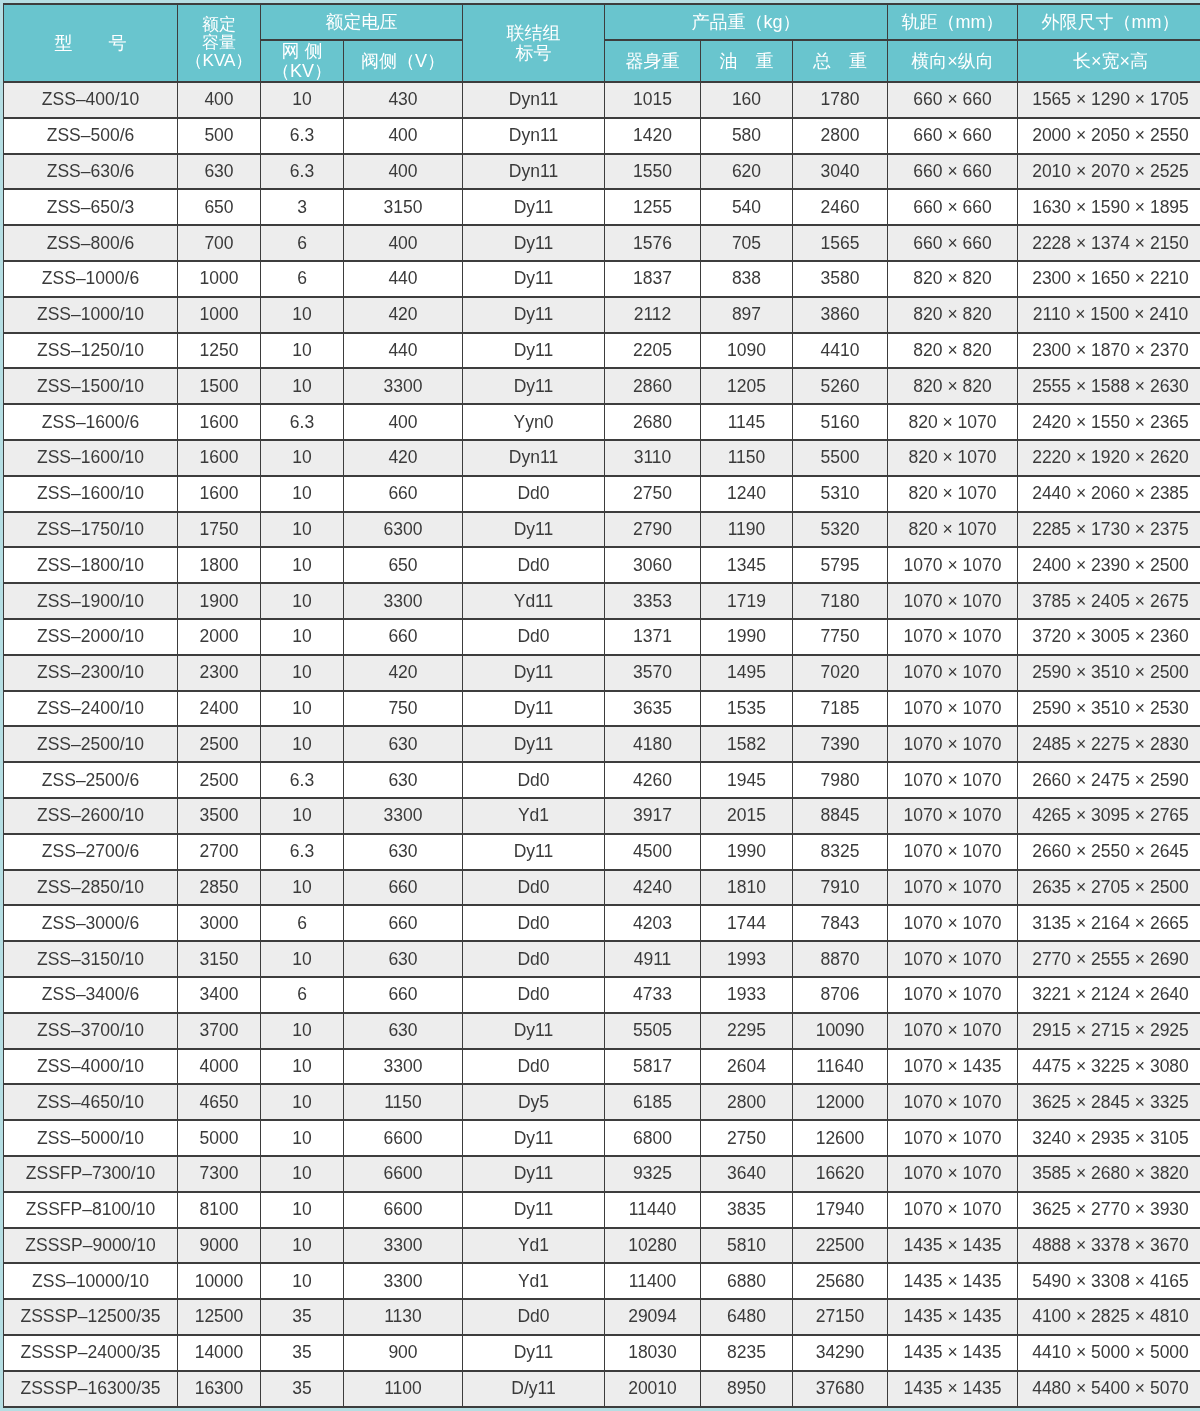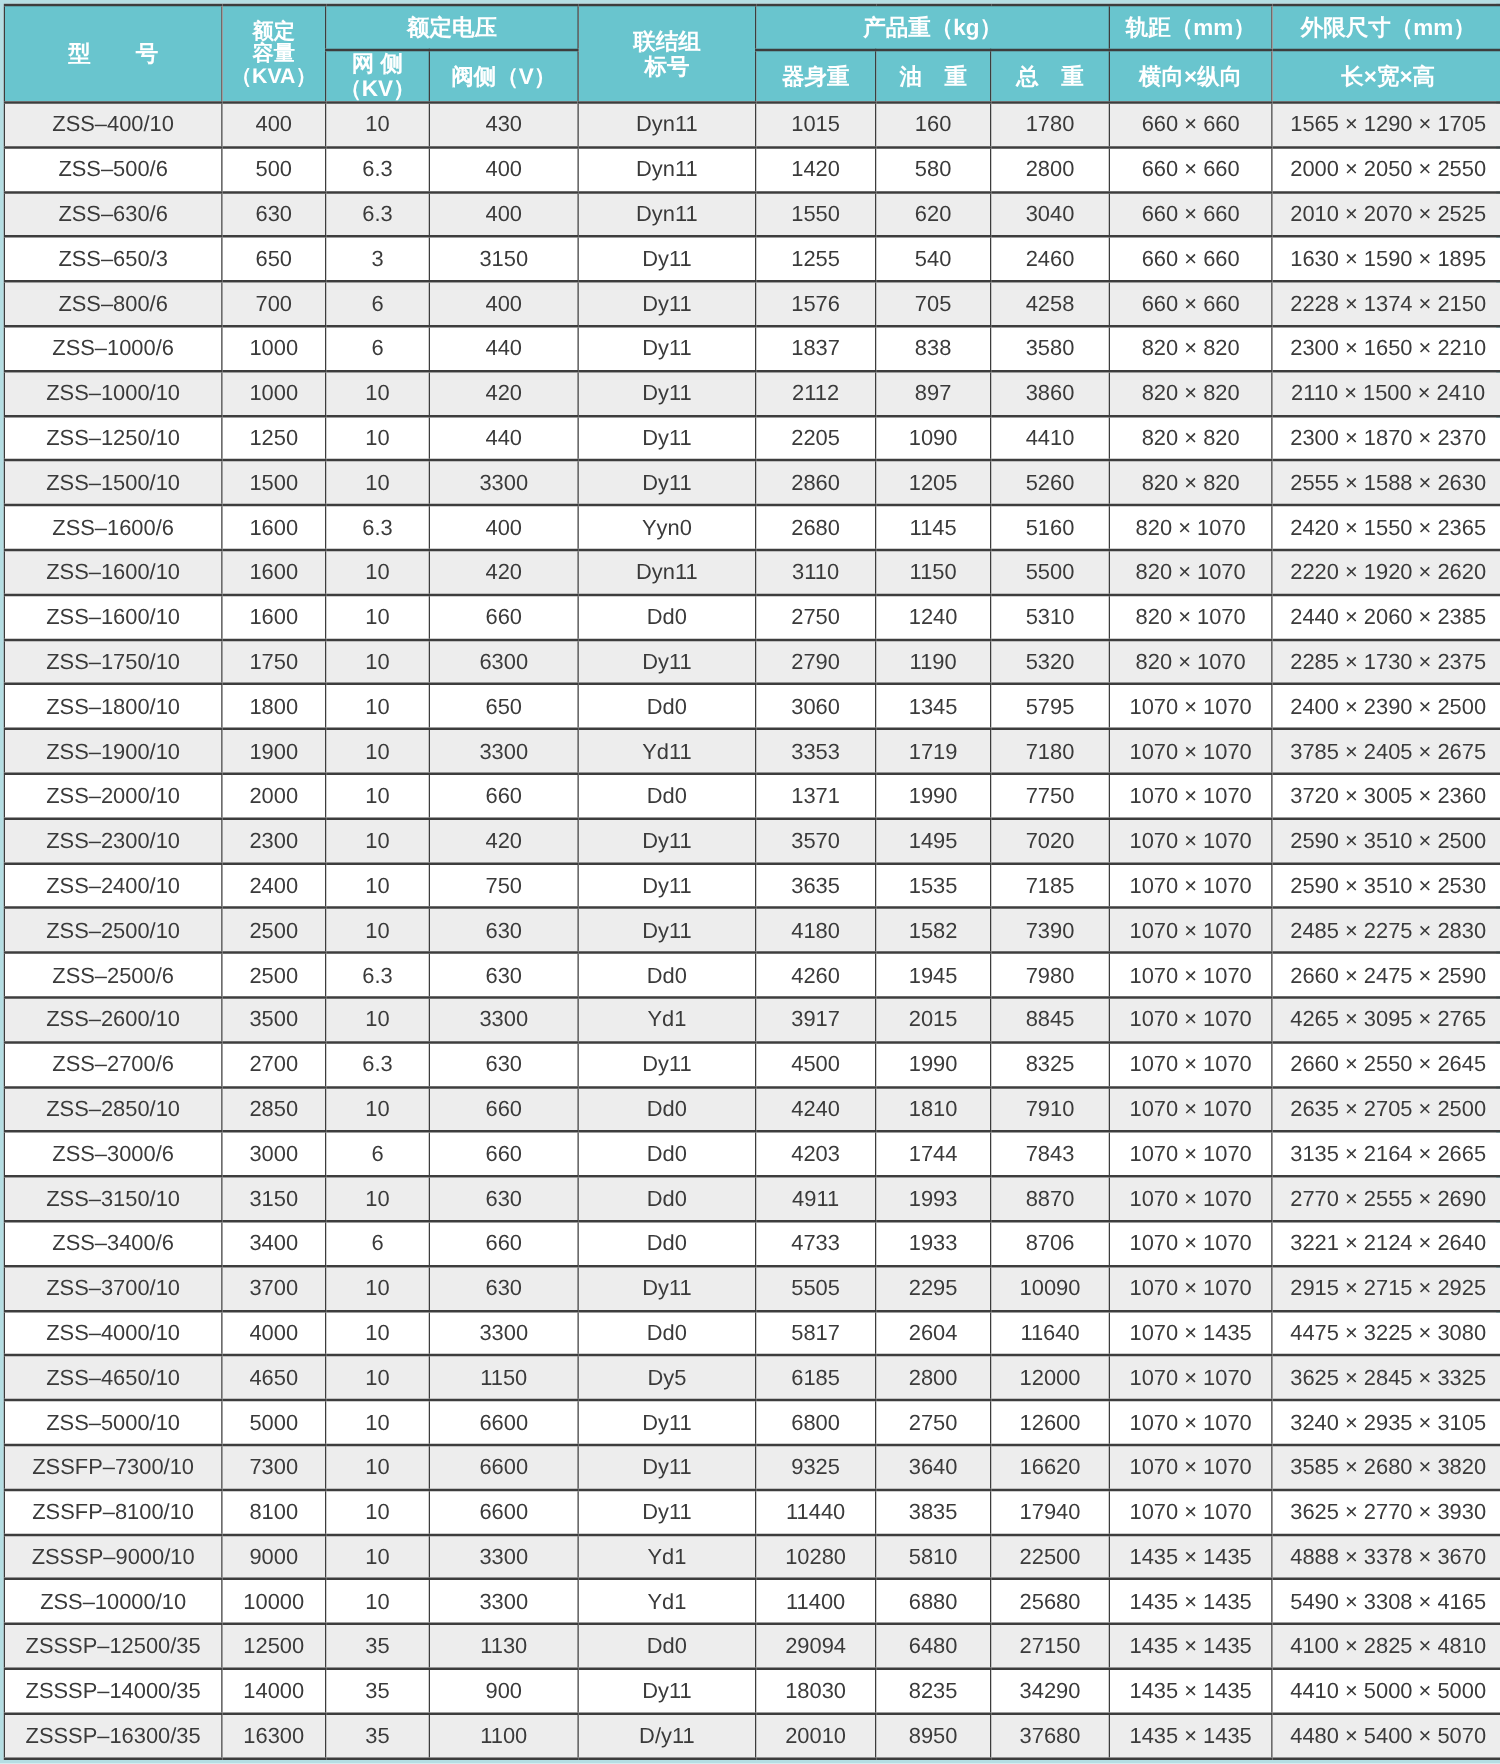--- a/index.html
+++ b/index.html
@@ -34,21 +34,21 @@
     border-top-width:2px;
     border-bottom-width:2px;
     text-align:center;
     vertical-align:middle;
     padding:0;
     overflow:hidden;
   }
   thead th{
     background:var(--header-bg);
     color:var(--header-text);
-    font-weight:bold;
+    font-weight:normal;
     font-size:18px;
     line-height:20px;
     white-space:pre-line;
     text-align:center;
   }
   thead tr.h1 th{height:36px;}
   thead tr.h2 th{height:39px;}
   th.capacity{font-size:17px;line-height:18px;}
   tbody td{
     height:33.9px;
@@ -150,21 +150,21 @@
           <td class="c-dimensions">1630 × 1590 × 1895</td>
         </tr>
         <tr>
           <td class="c-model">ZSS–800/6</td>
           <td class="c-capacity">700</td>
           <td class="c-grid-side-kv">6</td>
           <td class="c-valve-side-v">400</td>
           <td class="c-connection">Dy11</td>
           <td class="c-body-weight">1576</td>
           <td class="c-oil-weight">705</td>
-          <td class="c-total-weight">4258</td>
+          <td class="c-total-weight">1565</td>
           <td class="c-rail-gauge">660 × 660</td>
           <td class="c-dimensions">2228 × 1374 × 2150</td>
         </tr>
         <tr>
           <td class="c-model">ZSS–1000/6</td>
           <td class="c-capacity">1000</td>
           <td class="c-grid-side-kv">6</td>
           <td class="c-valve-side-v">440</td>
           <td class="c-connection">Dy11</td>
           <td class="c-body-weight">1837</td>
@@ -515,21 +515,21 @@
           <td class="c-grid-side-kv">35</td>
           <td class="c-valve-side-v">1130</td>
           <td class="c-connection">Dd0</td>
           <td class="c-body-weight">29094</td>
           <td class="c-oil-weight">6480</td>
           <td class="c-total-weight">27150</td>
           <td class="c-rail-gauge">1435 × 1435</td>
           <td class="c-dimensions">4100 × 2825 × 4810</td>
         </tr>
         <tr>
-          <td class="c-model">ZSSSP–14000/35</td>
+          <td class="c-model">ZSSSP–24000/35</td>
           <td class="c-capacity">14000</td>
           <td class="c-grid-side-kv">35</td>
           <td class="c-valve-side-v">900</td>
           <td class="c-connection">Dy11</td>
           <td class="c-body-weight">18030</td>
           <td class="c-oil-weight">8235</td>
           <td class="c-total-weight">34290</td>
           <td class="c-rail-gauge">1435 × 1435</td>
           <td class="c-dimensions">4410 × 5000 × 5000</td>
         </tr>

